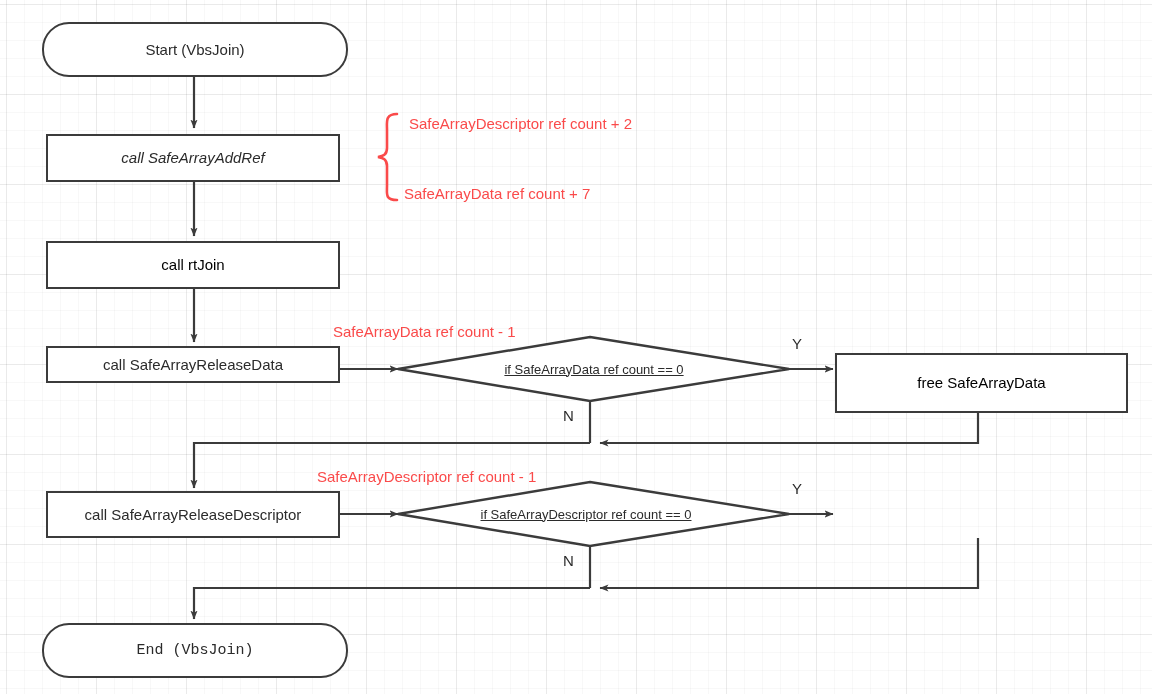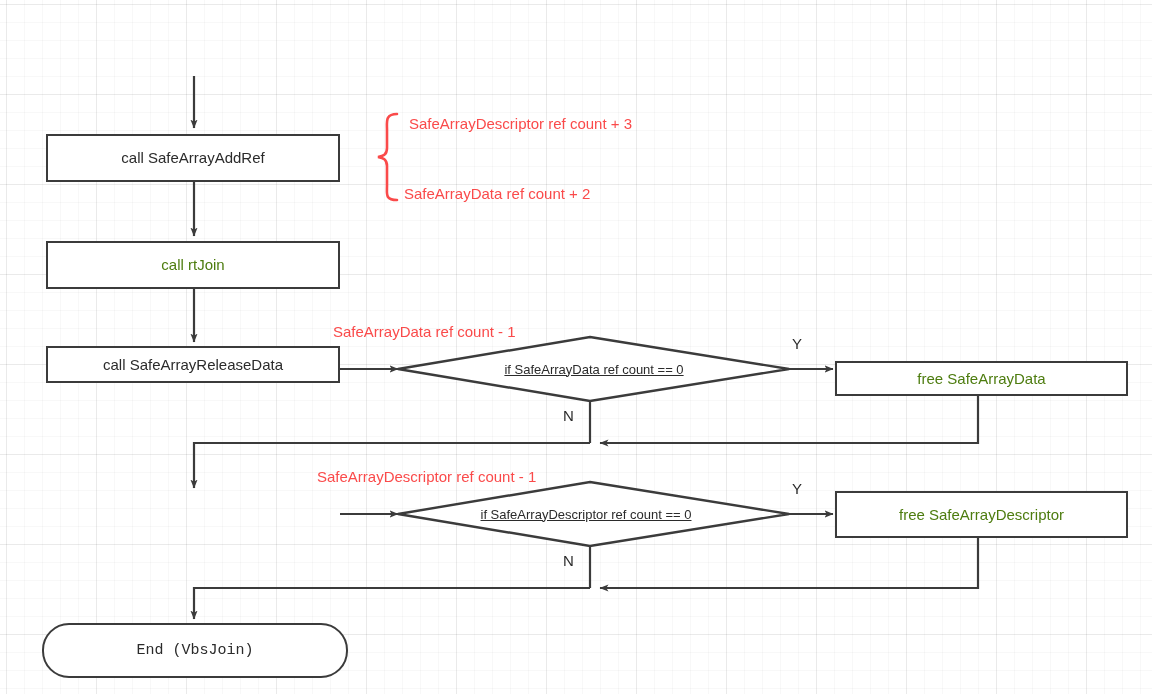--- a/index.html
+++ b/index.html
@@ -49,21 +49,21 @@
     line-height: 1.2;
     z-index: 3;
   }
   .node.terminator {
     border-radius: 27px;
   }
   .node.process {
     border-radius: 0;
   }
   .node.red-text {
-    color: #4d7c0f;
+    color: #000000;
   }
   .diamond-wrap {
     position: absolute;
     z-index: 3;
   }
   .diamond-label {
     position: absolute;
     left: 0;
     top: 0;
     width: 100%;
@@ -135,63 +135,66 @@
 
     <path d="M397,114
              C385,114 387,122 387,130
              L387,148
              C387,155 383,156 378,157
              C383,158 387,159 387,166
              L387,186
              C387,194 385,200 397,200" fill="none" stroke="#fa4a4a" stroke-width="2.6" stroke-linecap="round"></path>
   </svg>
 
-
-  <div class="node process" style="left:46px; top:134px; width:294px; height:48px;">
+  <div class="node terminator" style="left:42px; top:22px; width:306px; height:55px;">
+    <span>Start (VbsJoin)</span>
+  </div>
+
+  <div class="node process" style="left:46px; top:134px; width:294px; height:48px;font-style:italic;">
     <span>call SafeArrayAddRef</span>
   </div>
 
   <div class="node process red-text" style="left:46px; top:241px; width:294px; height:48px;">
     <span>call rtJoin</span>
   </div>
 
   <div class="node process" style="left:46px; top:346px; width:294px; height:37px;">
     <span>call SafeArrayReleaseData</span>
   </div>
 
   <div class="diamond-wrap" style="left:398px; top:337px; width:392px; height:64px;">
     <span class="diamond-label">if SafeArrayData ref count == 0</span>
   </div>
 
-  <div class="node process red-text" style="left:835px; top:361px; width:293px; height:35px;">
+  <div class="node process red-text" style="left:835px; top:353px; width:293px; height:60px;">
     <span>free SafeArrayData</span>
   </div>
 
+  <div class="node process" style="left:46px; top:491px; width:294px; height:47px;">
+    <span>call SafeArrayReleaseDescriptor</span>
+  </div>
 
   <div class="diamond-wrap" style="left:390px; top:482px; width:392px; height:64px;">
     <span class="diamond-label">if SafeArrayDescriptor ref count == 0</span>
   </div>
 
-  <div class="node process red-text" style="left:835px; top:491px; width:293px; height:47px;">
-    <span>free SafeArrayDescriptor</span>
-  </div>
 
   <div class="node terminator" style="left:42px; top:623px; width:306px; height:55px;font-family:Liberation Mono, monospace;">
     <span>End (VbsJoin)</span>
   </div>
 
   <div class="edge-label" style="left:792px; top:335px;">Y</div>
 
   <div class="edge-label" style="left:563px; top:407px;">N</div>
 
   <div class="edge-label" style="left:792px; top:480px;">Y</div>
 
   <div class="edge-label" style="left:563px; top:552px;">N</div>
 
-  <div class="annotation" style="left:409px; top:115px;">SafeArrayDescriptor ref count + 3</div>
-
-  <div class="annotation" style="left:404px; top:185px;">SafeArrayData ref count + 2</div>
+  <div class="annotation" style="left:409px; top:115px;">SafeArrayDescriptor ref count + 2</div>
+
+  <div class="annotation" style="left:404px; top:185px;">SafeArrayData ref count + 7</div>
 
   <div class="annotation" style="left:317px; top:323px;margin-left:16px;">SafeArrayData ref count - 1</div>
 
   <div class="annotation" style="left:317px; top:468px;">SafeArrayDescriptor ref count - 1</div>
 
 </div>
 
 </body></html>

